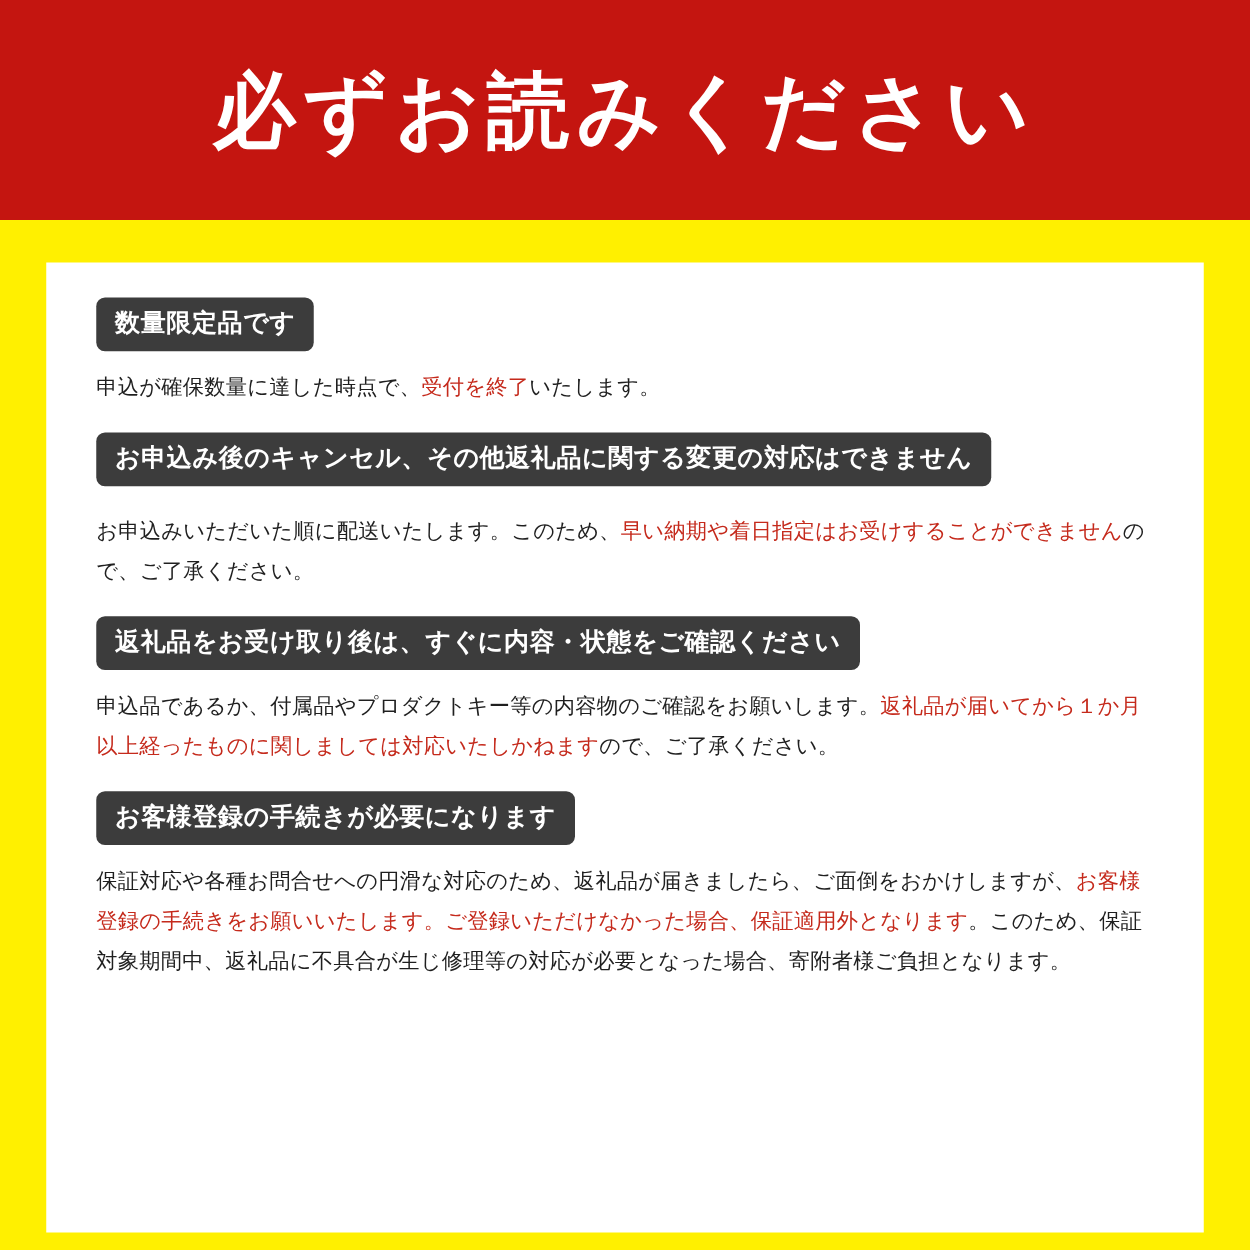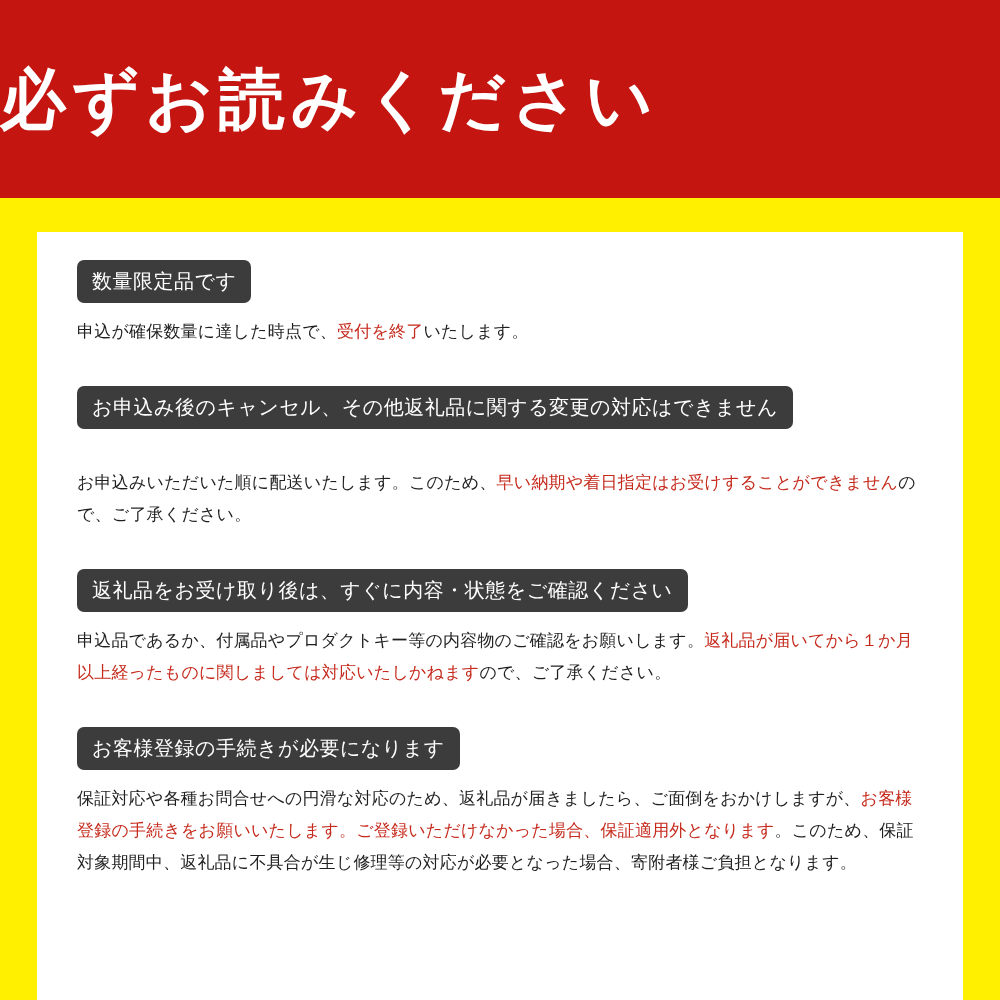--- a/index.html
+++ b/index.html
@@ -8,25 +8,25 @@
     background: #ffffff;
   }
   .page {
     position: relative;
     width: 1000px;
     height: 1000px;
     background: var(--yellow, #FFF000);
     overflow: hidden;
   }
   .banner {
-    height: 198px;
+    height: 176px;
     background: var(--red, #C41510);
     display: flex;
     align-items: center;
-    justify-content: flex-start;
+    justify-content: center;
   }
   .banner h1 {
     margin: 0;
     color: #ffffff;
     font-size: 66px;
     font-weight: bold;
     letter-spacing: 6px;
     line-height: 1;
     white-space: nowrap;
   }
@@ -35,26 +35,26 @@
     height: 842px;
     padding: 34px 37px 32px 37px;
   }
   .content {
     box-sizing: border-box;
     background: #ffffff;
     height: 100%;
     padding: 28px 40px 20px 40px;
     overflow: hidden;
   }
-  .section + .section { margin-top: 38px; }
+  .section + .section { margin-top: 20px; }
   .chip {
     display: inline-block;
     background: var(--chip, #3C3C3C);
     color: #ffffff;
-    font-weight: normal;
+    font-weight: bold;
     font-size: 20px;
     line-height: 1;
     padding: 11px 15px 12px 15px;
     border-radius: 7px;
     letter-spacing: 0.5px;
     white-space: nowrap;
   }
   .body-text {
     margin: 13px 0 0 0;
     font-size: 17px;

